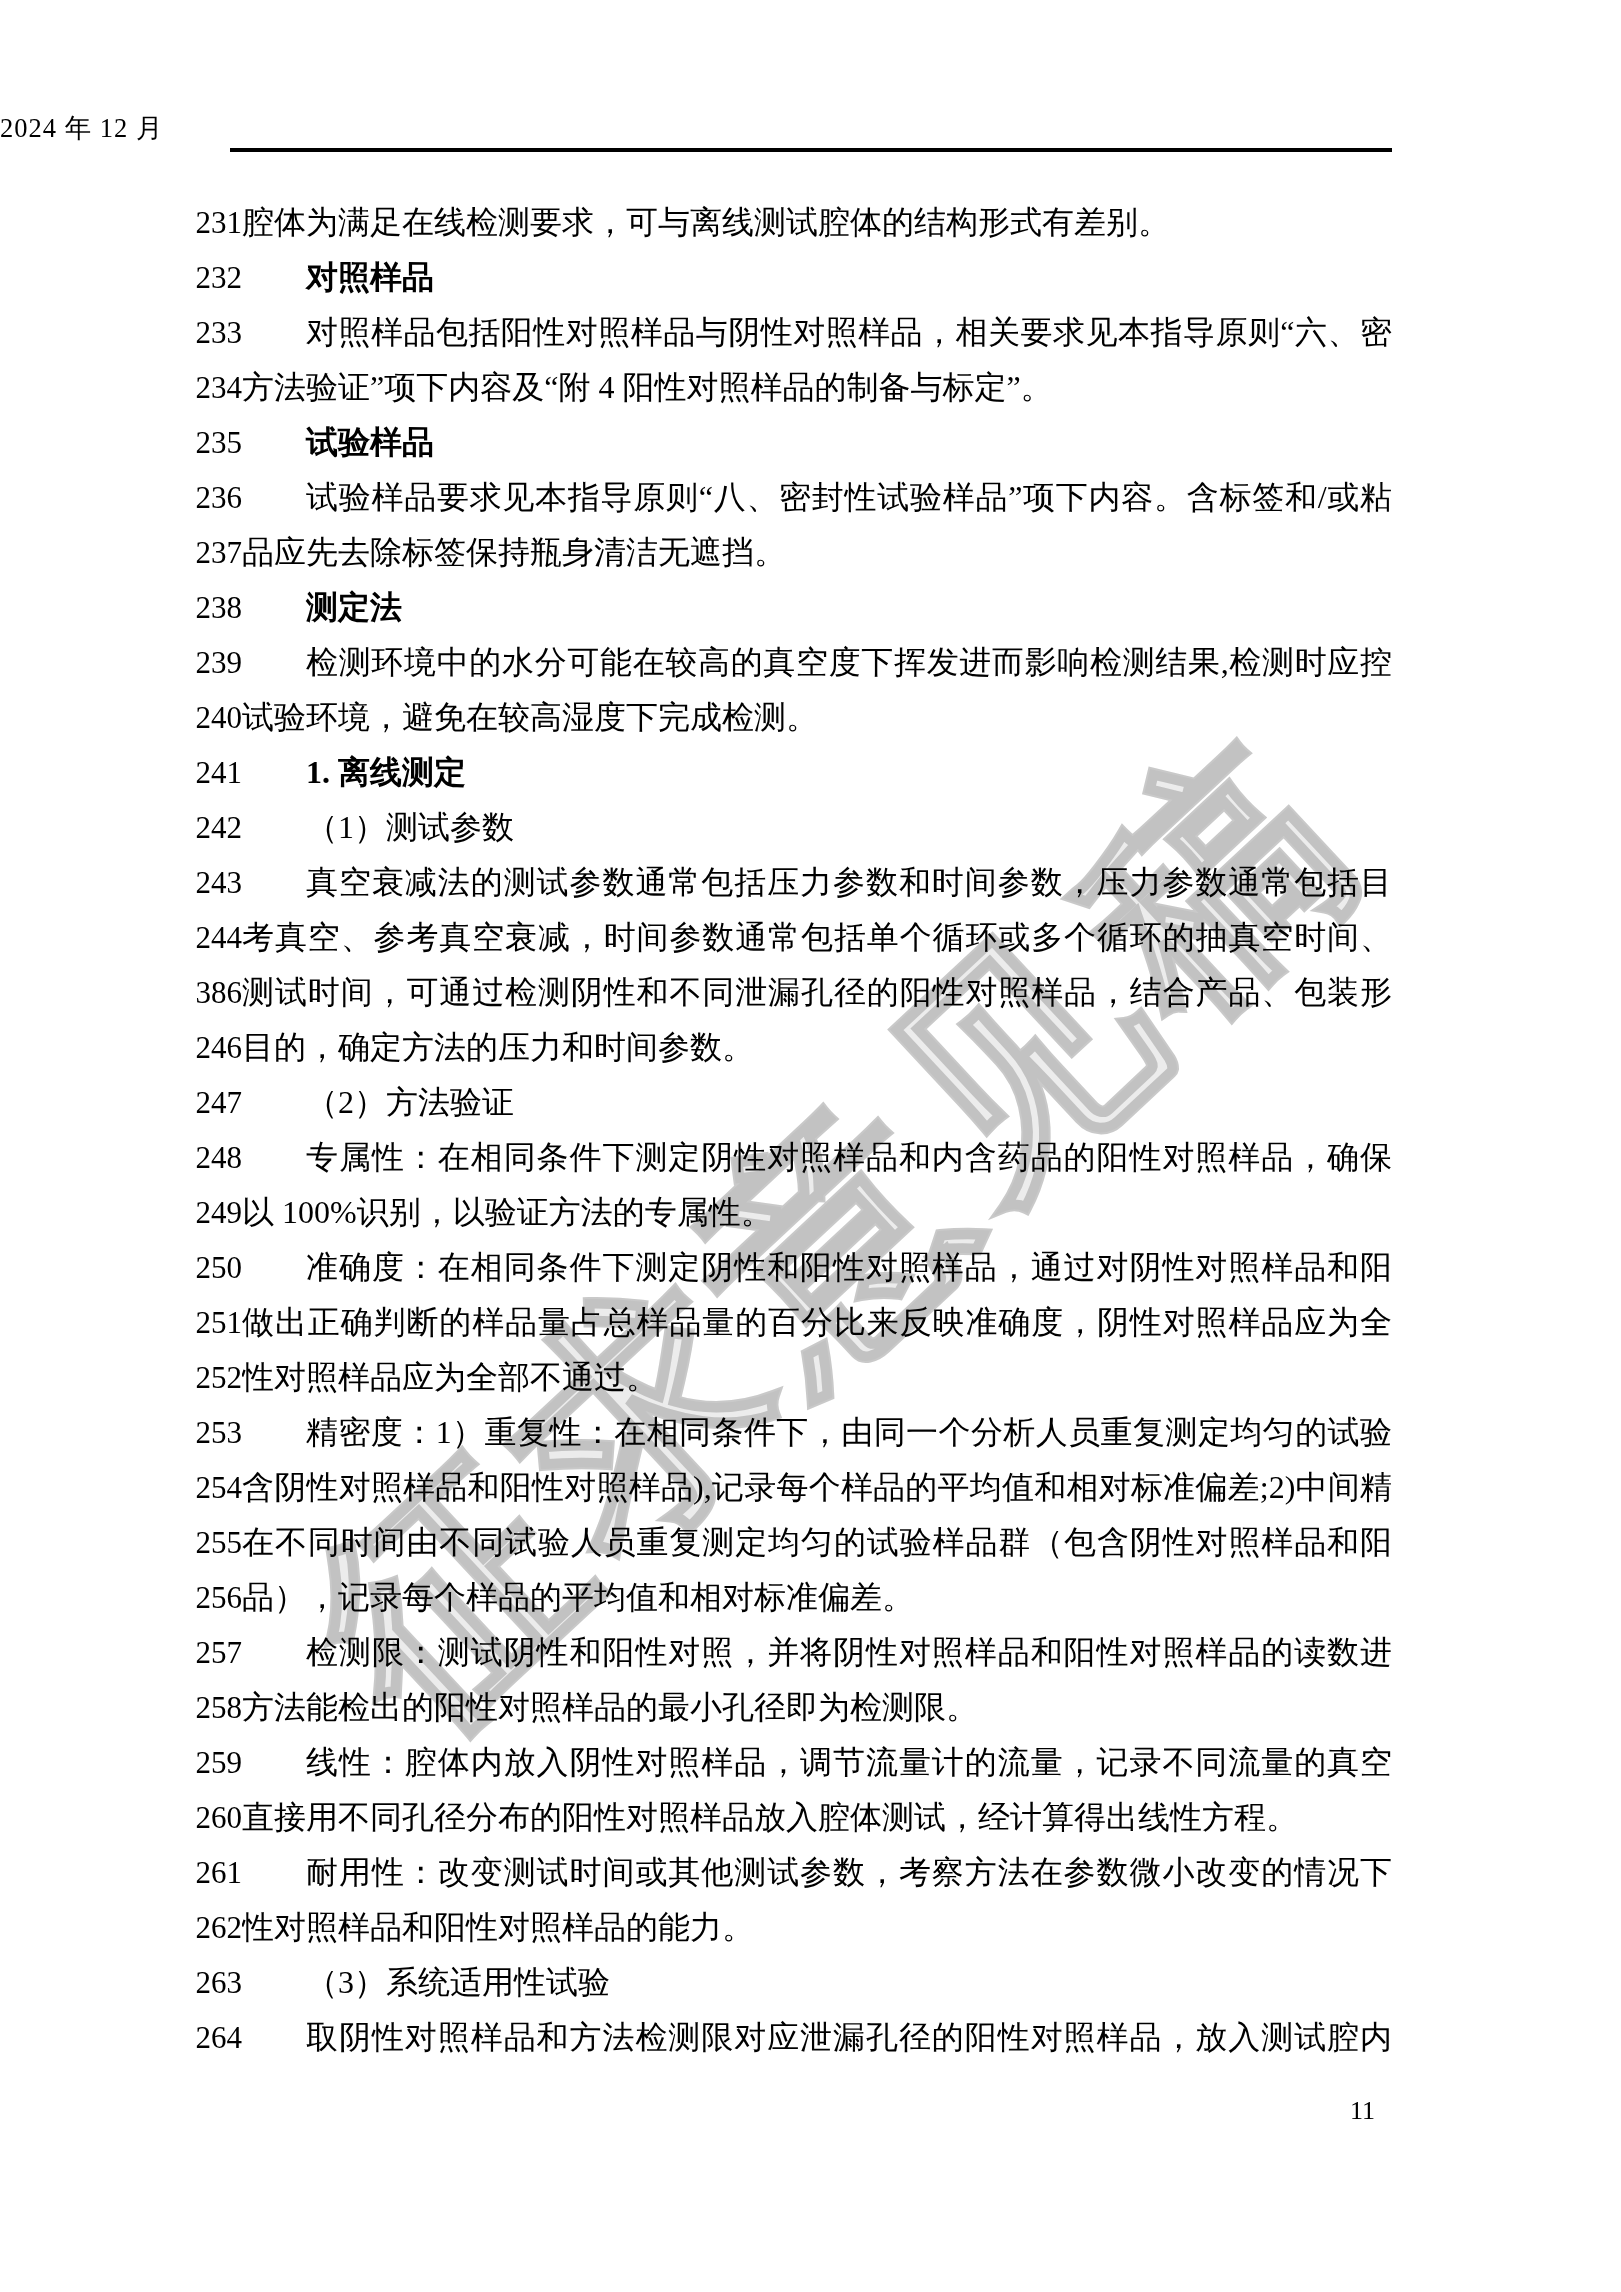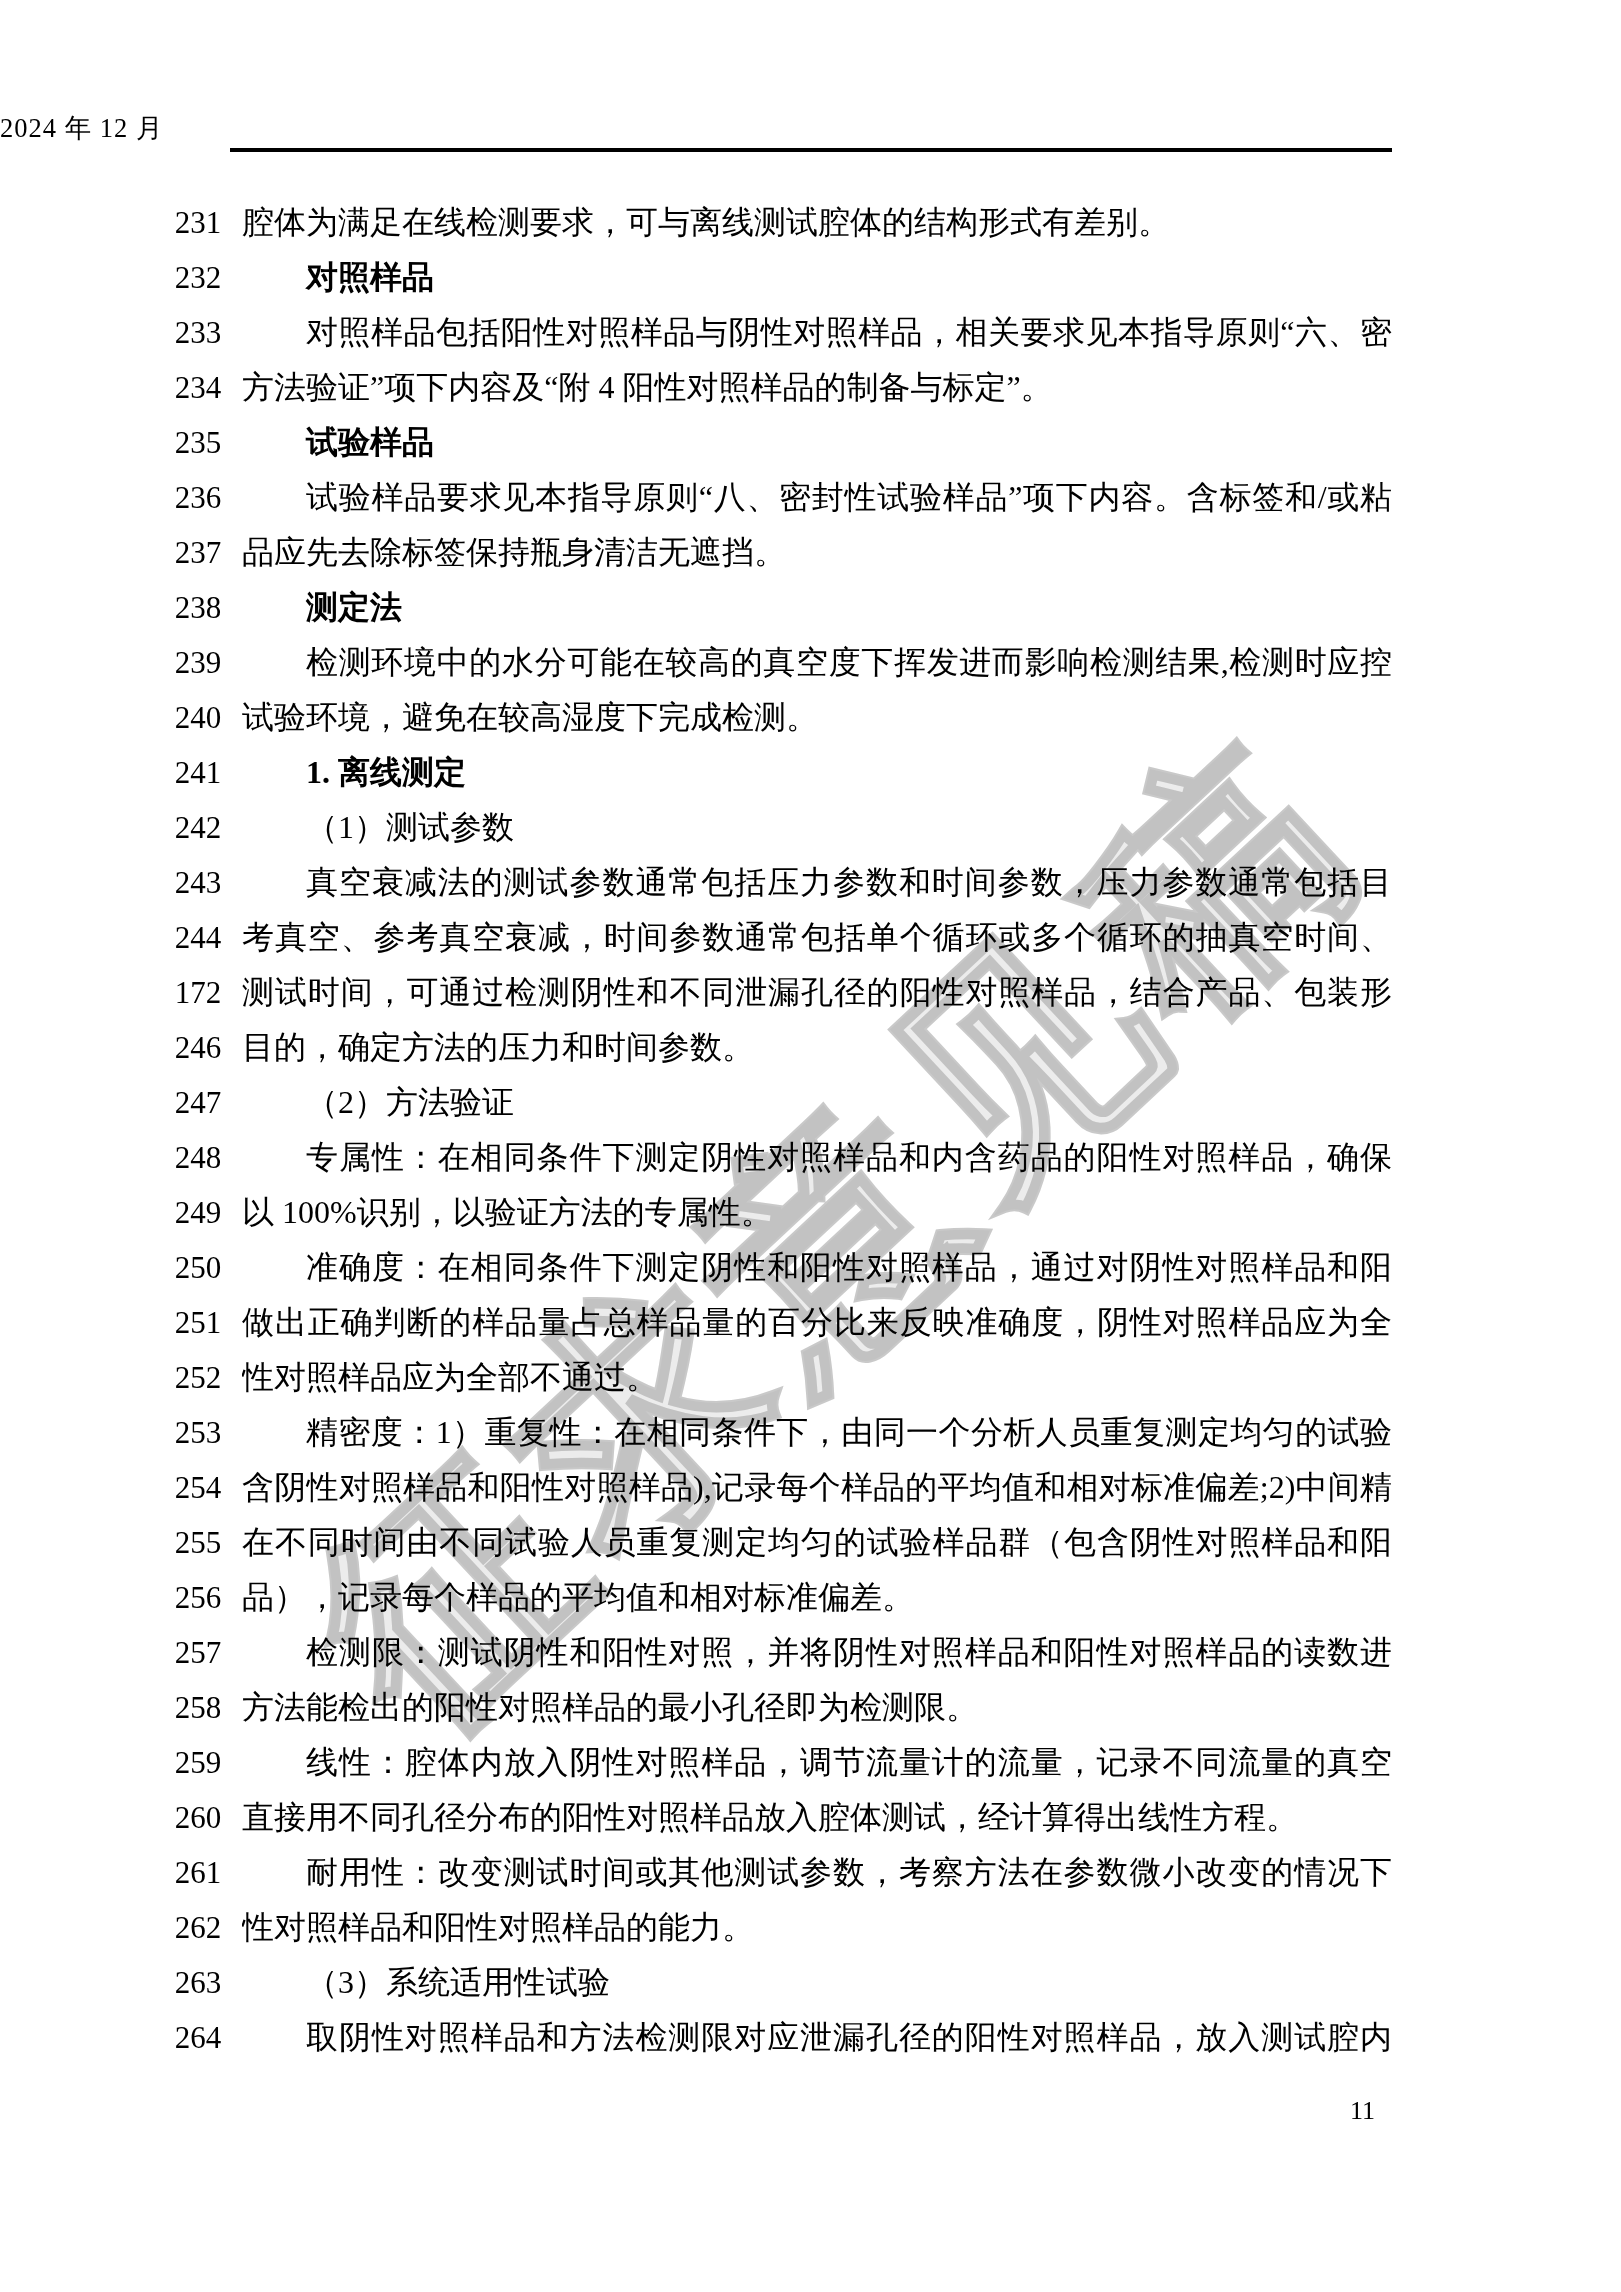--- a/index.html
+++ b/index.html
@@ -62,21 +62,21 @@
   .line-row {
     display: flex;
     height: 55px;
     line-height: 55px;
     overflow: hidden;
   }
   .line-num {
     width: 88px;
     flex: 0 0 88px;
     font-size: 31px;
-    text-align: center;
+    text-align: right;
   }
   .line-text {
     width: 1150px;
     flex: 0 0 1150px;
     font-size: 32px;
     overflow: hidden;
     white-space: nowrap;
   }
   .line-text.indent {
     text-indent: 2em;
@@ -174,21 +174,21 @@
     <div class="line-num">243</div>
     <div class="line-text indent full">真空衰减法的测试参数通常包括压力参数和时间参数，压力参数通常包括目标真空、参</div>
   </div>
 
   <div class="line-row">
     <div class="line-num">244</div>
     <div class="line-text full">考真空、参考真空衰减，时间参数通常包括单个循环或多个循环的抽真空时间、平衡时间和</div>
   </div>
 
   <div class="line-row">
-    <div class="line-num">172</div>
+    <div class="line-num">386</div>
     <div class="line-text full">测试时间，可通过检测阴性和不同泄漏孔径的阳性对照样品，结合产品、包装形式以及检测</div>
   </div>
 
   <div class="line-row">
     <div class="line-num">246</div>
     <div class="line-text">目的，确定方法的压力和时间参数。</div>
   </div>
 
   <div class="line-row">
     <div class="line-num">247</div>

